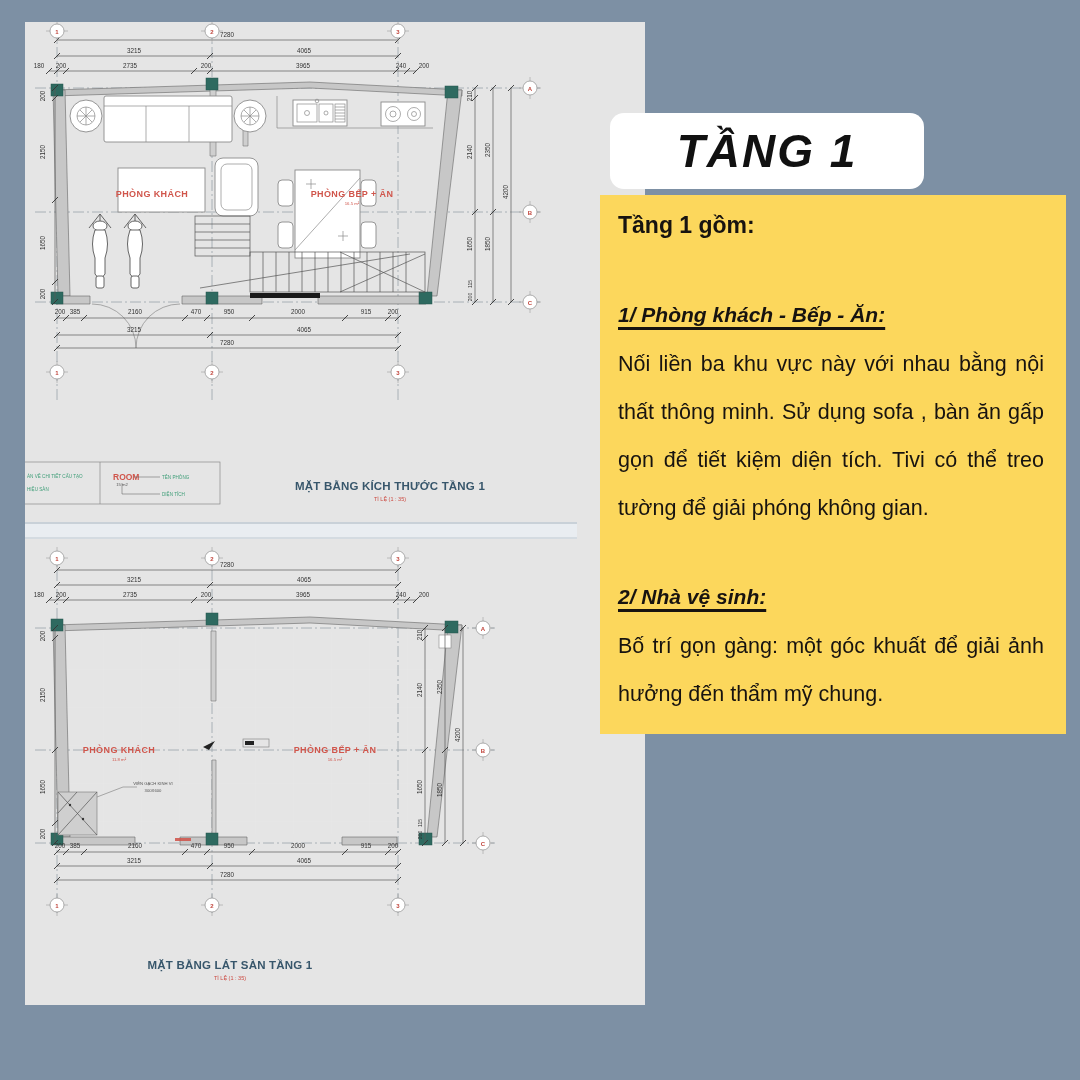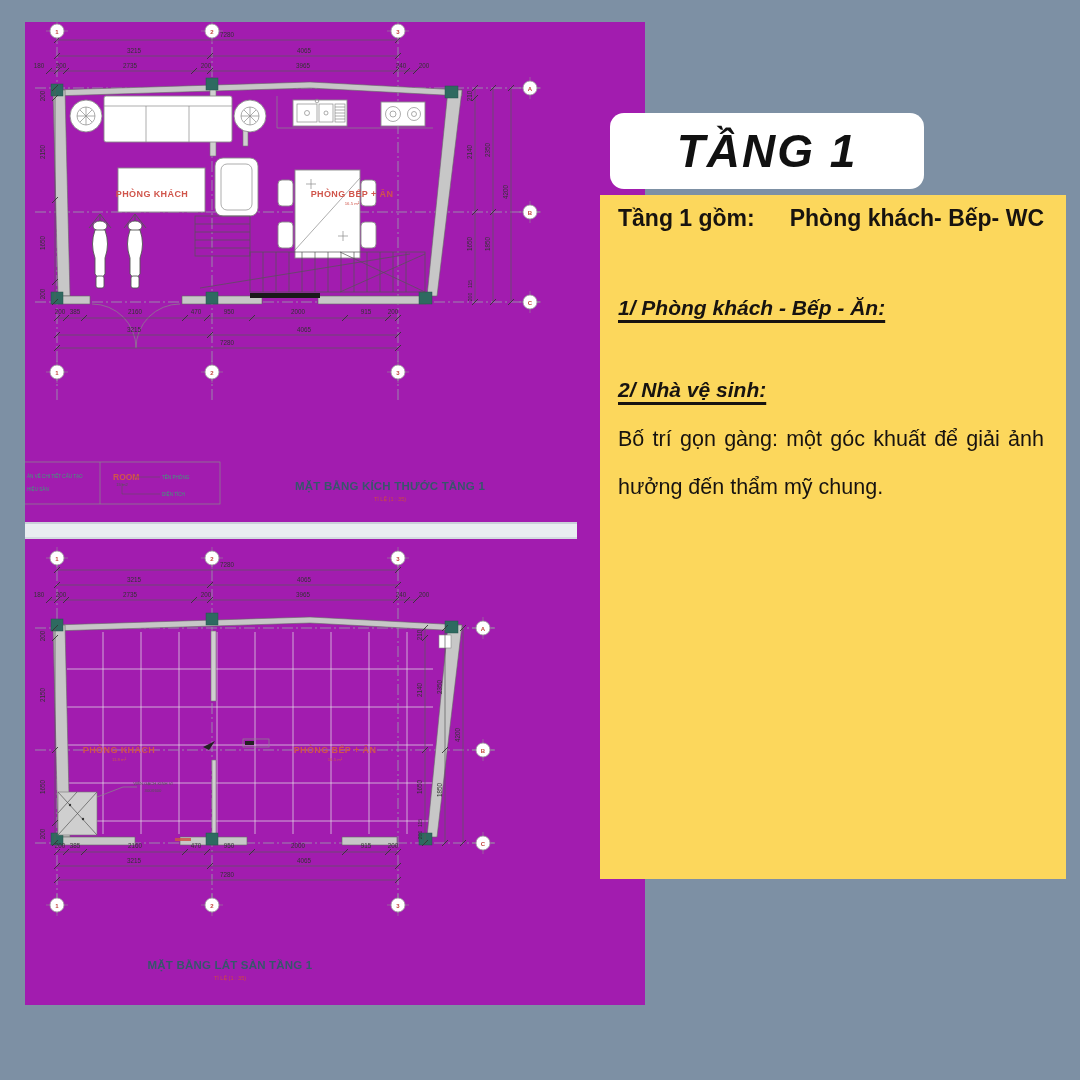--- a/index.html
+++ b/index.html
@@ -1,29 +1,29 @@
 <!DOCTYPE html>
 <html><head>
 <meta charset="utf-8">
 <style>
   html,body{margin:0;padding:0;width:1080px;height:1080px;overflow:hidden;
     background:#7d90a4;font-family:"Liberation Sans",sans-serif;}
   .stage{position:relative;width:1080px;height:1080px;background:#7d90a4;}
-  .sheet{position:absolute;left:25px;top:22px;width:620px;height:983px;background:#a21caf;}
+  .sheet{position:absolute;left:25px;top:22px;width:620px;height:983px;background:#e5e5e5;}
   .divider{position:absolute;left:0;top:500px;width:552px;height:13px;
     background:#e9edf1;border-top:2px solid #c9d1d8;border-bottom:2px solid #d4dbe1;}
   .plan-svg{position:absolute;left:0;display:block;}
   #plan1{top:0;}
   #plan2{top:513px;}
 
   .title-card{position:absolute;left:610px;top:75px;width:314px;height:76px;background:#ffffff;
     border-radius:14px;display:flex;align-items:center;justify-content:center;margin-top:38px;}
   .title-card span{font-size:46px;font-weight:bold;font-style:italic;letter-spacing:2px;color:#111;}
-  .info-card{position:absolute;left:600px;top:195px;width:466px;height:684px;background:#fcd75c;
-    box-sizing:border-box;padding:8px 22px 0 18px;color:#171310;}
+  .info-card{position:absolute;left:600px;top:195px;width:466px;height:539px;background:#fcd75c;
+    box-sizing:border-box;padding:15px 22px 0 18px;color:#171310;}
   .summary{display:flex;justify-content:space-between;font-weight:bold;font-size:23px;line-height:30px;}
   .sec-h{margin-top:58px;font-size:21px;font-weight:bold;font-style:italic;
     text-decoration:underline;text-decoration-thickness:2.5px;text-underline-offset:5px;line-height:34px;}
   .sec-b{margin-top:8px;font-size:21.5px;line-height:48px;text-align:justify;}
   .sec-h2{margin-top:48px;font-style:italic;}
 
   
   svg text{font-family:"Liberation Sans",sans-serif;}
   .cl{stroke:#9aa3ab;stroke-width:.8;fill:none;stroke-dasharray:11 3 2 3;}
   .dl{stroke:#5a5a5a;stroke-width:.7;fill:none;}
@@ -437,20 +437,20 @@
     </svg>
   </div>
 
   <div class="title-card">
     <span>TẦNG 1</span>
   </div>
 
   <div class="info-card">
     <div class="summary">
       <span>Tầng 1 gồm:</span>
-      <span>Phòng khách- Bếp- WC</span>
     </div>
     <div class="sec-h">1/ Phòng khách - Bếp - Ăn:</div>
+    <div class="sec-b">Nối liền ba khu vực này với nhau bằng nội thất thông minh. Sử dụng sofa , bàn ăn gấp gọn để tiết kiệm diện tích. Tivi có thể treo tường để giải phóng không gian.</div>
     <div class="sec-h sec-h2">2/ Nhà vệ sinh:</div>
     <div class="sec-b">Bố trí gọn gàng: một góc khuất để giải ảnh hưởng đến thẩm mỹ chung.</div>
   </div>
 
 </div>
 
 </body></html>

